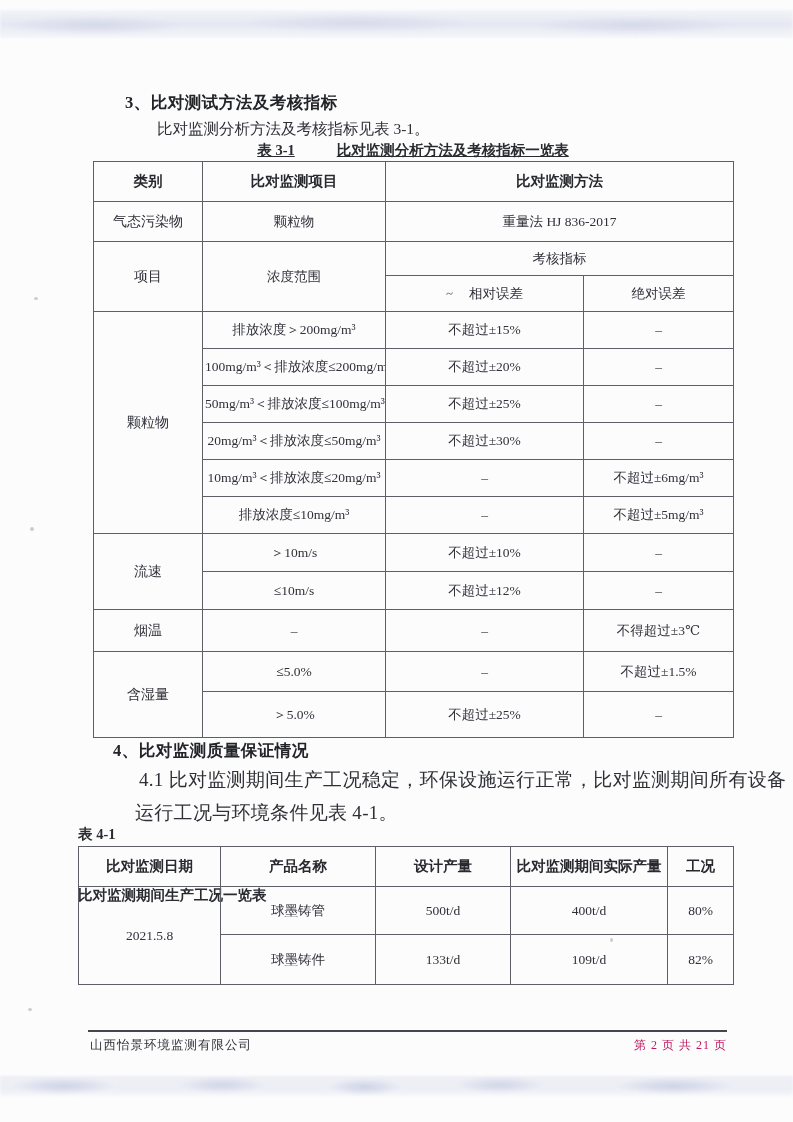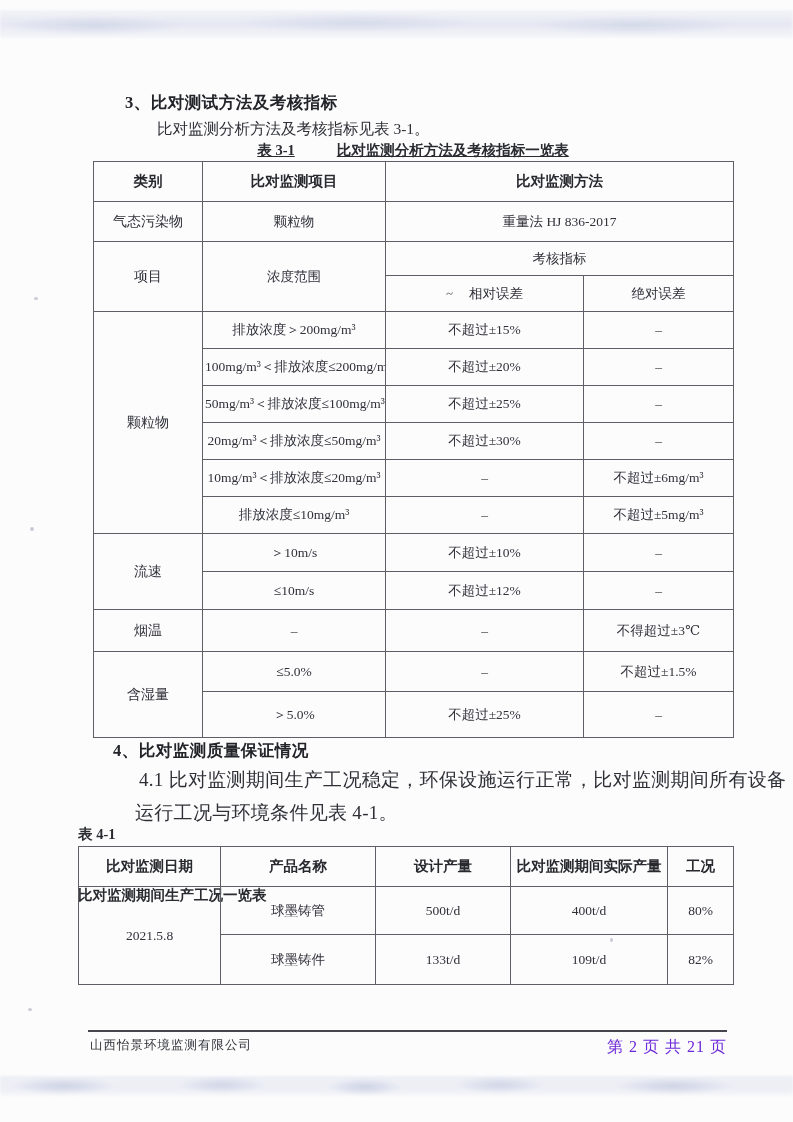--- a/index.html
+++ b/index.html
@@ -47,21 +47,21 @@
   .t31{left:93px;top:161px;width:640px;padding-left:22px;}
   .t41{left:78px;top:846px;width:655px;}
   .cat{font-size:14px;}
   .rh40{height:40px}.rh42{height:42px}.rh34{height:34px}.rh36{height:36px}
   .rh37{height:37px}.rh38{height:38px}.rh46{height:46px}.rh48{height:48px}.rh50{height:50px}
   .rel-cell{display:flex;align-items:center;justify-content:center;gap:16px;}
   .check-mark{font-size:13px;color:#5b5c64;transform:rotate(-6deg);display:inline-block;}
   
   .footer-rule{position:absolute;left:88px;top:1030px;width:639px;height:2px;background:#45464d;}
   .footer-company{position:absolute;left:90px;top:1037px;font-size:12.5px;color:#33343a;letter-spacing:1px;}
-  .footer-page{position:absolute;right:66px;top:1037px;font-size:16px;color:#6d28d9;letter-spacing:1px;}
+  .footer-page{position:absolute;right:66px;top:1037px;font-size:12px;color:#be185d;letter-spacing:1px;}
 </style>
 </head>
 <body>
 
 <div class="page">
 
   <div class="band-top"></div>
   <div class="band-bottom"></div>
   <div class="speck" style="left:34px;top:297px;width:4px;height:3px;"></div>
   <div class="speck" style="left:30px;top:527px;width:4px;height:4px;"></div>

